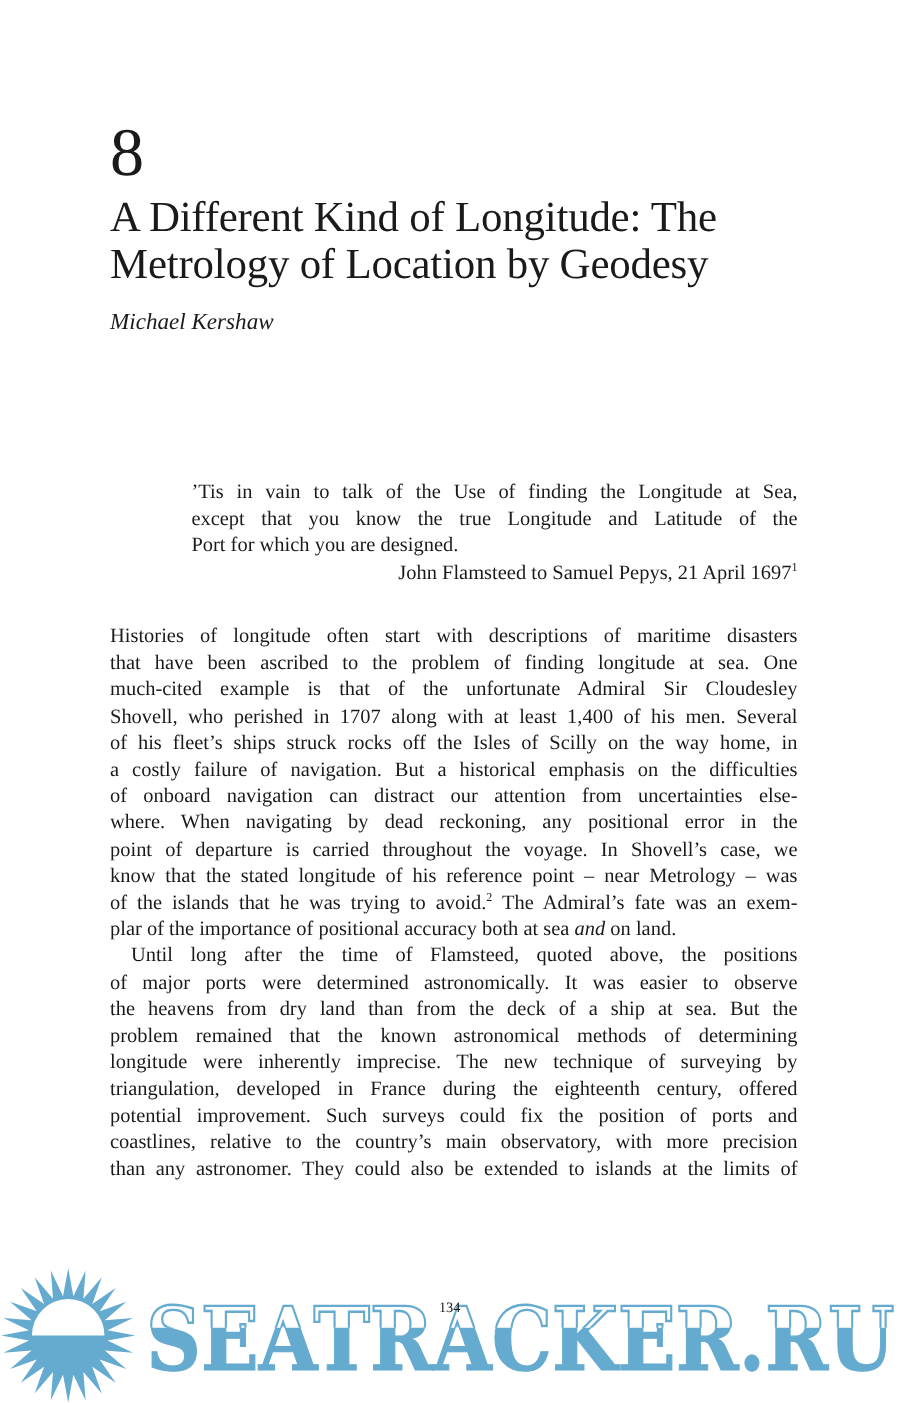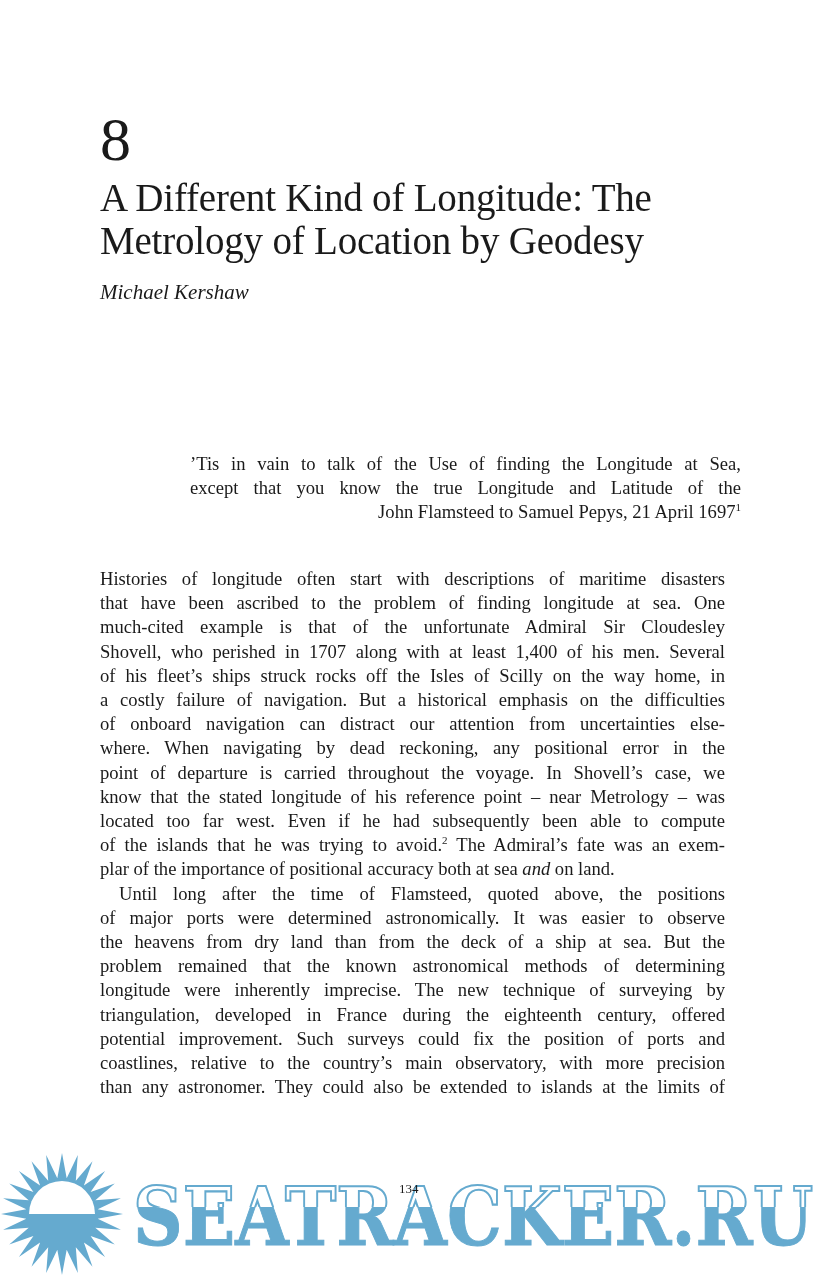--- a/index.html
+++ b/index.html
@@ -45,21 +45,21 @@
     font-style: italic;
     margin: 0;
   }
   .epigraph {
     position: absolute;
     left: 174px;
     top: 436px;
     width: 551px;
     font-size: 18.6px;
     line-height: 24.2px;
-    margin: 16px;
+    margin: 0;
   }
   .epigraph-text {
     text-align: justify;
     margin: 0;
   }
   .epigraph-text span { display: block; text-align: justify; text-align-last: justify; white-space: nowrap; }
   .epigraph-text span.last { text-align-last: left; }
   .attribution {
     text-align: right;
     margin: 0;
@@ -109,37 +109,37 @@
   <span>A Different Kind of Longitude: The</span>
   <span>Metrology of Location by Geodesy</span>
 </h2>
 
 <p class="author">Michael Kershaw</p>
 
 <blockquote class="epigraph">
   <p class="epigraph-text">
     <span>’Tis in vain to talk of the Use of finding the Longitude at Sea,</span>
     <span>except that you know the true Longitude and Latitude of the</span>
+    <span class="last">Port for which you are designed.</span>
   </p>
   <p class="attribution"><span>John Flamsteed to Samuel Pepys, 21 April 1697</span><sup>1</sup></p>
 </blockquote>
 
 <div class="body">
   <p>
     <span class="line">Histories of longitude often start with descriptions of maritime disasters</span>
     <span class="line">that have been ascribed to the problem of finding longitude at sea. One</span>
     <span class="line">much-cited example is that of the unfortunate Admiral Sir Cloudesley</span>
     <span class="line">Shovell, who perished in 1707 along with at least 1,400 of his men. Several</span>
     <span class="line">of his fleet’s ships struck rocks off the Isles of Scilly on the way home, in</span>
     <span class="line">a costly failure of navigation. But a historical emphasis on the difficulties</span>
     <span class="line">of onboard navigation can distract our attention from uncertainties else-</span>
     <span class="line">where. When navigating by dead reckoning, any positional error in the</span>
     <span class="line">point of departure is carried throughout the voyage. In Shovell’s case, we</span>
     <span class="line">know that the stated longitude of his reference point – near Metrology – was</span>
-    <span class="line">located too far west. Even if he had subsequently been able to compute</span>
     <span class="line"><span>of the islands that he was trying to avoid.</span><sup>2</sup><span> The Admiral’s fate was an exem-</span></span>
     <span class="line last"><span>plar of the importance of positional accuracy both at sea </span><em>and</em><span> on land.</span></span>
   </p>
   <p>
     <span class="line indent">Until long after the time of Flamsteed, quoted above, the positions</span>
     <span class="line">of major ports were determined astronomically. It was easier to observe</span>
     <span class="line">the heavens from dry land than from the deck of a ship at sea. But the</span>
     <span class="line">problem remained that the known astronomical methods of determining</span>
     <span class="line">longitude were inherently imprecise. The new technique of surveying by</span>
     <span class="line">triangulation, developed in France during the eighteenth century, offered</span>

